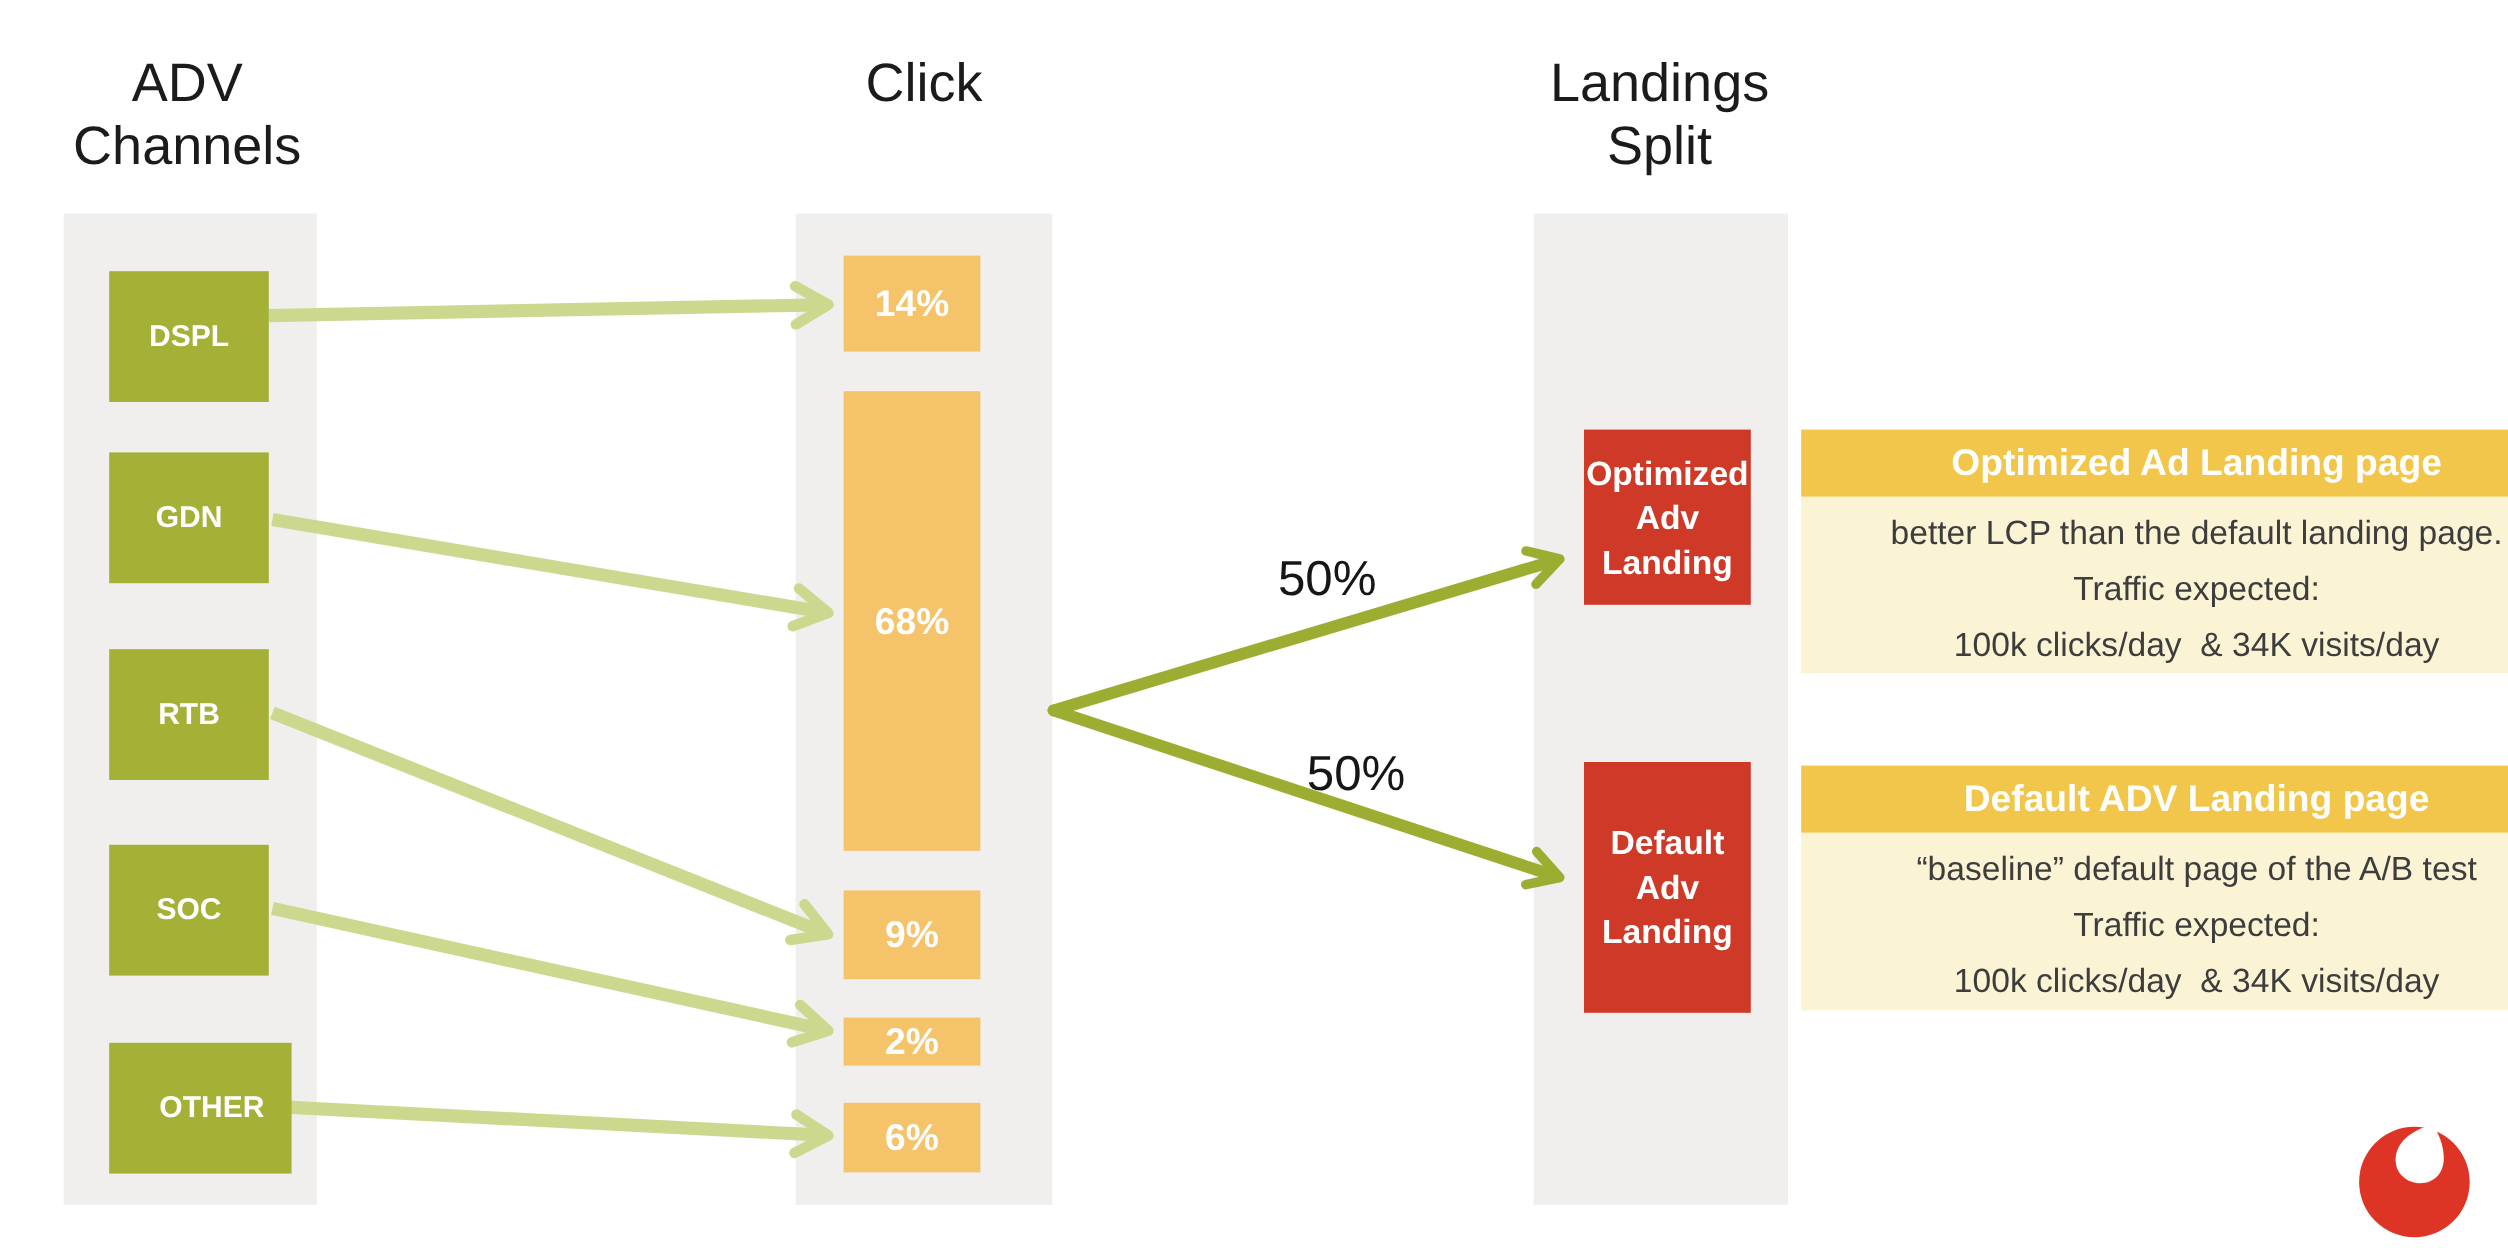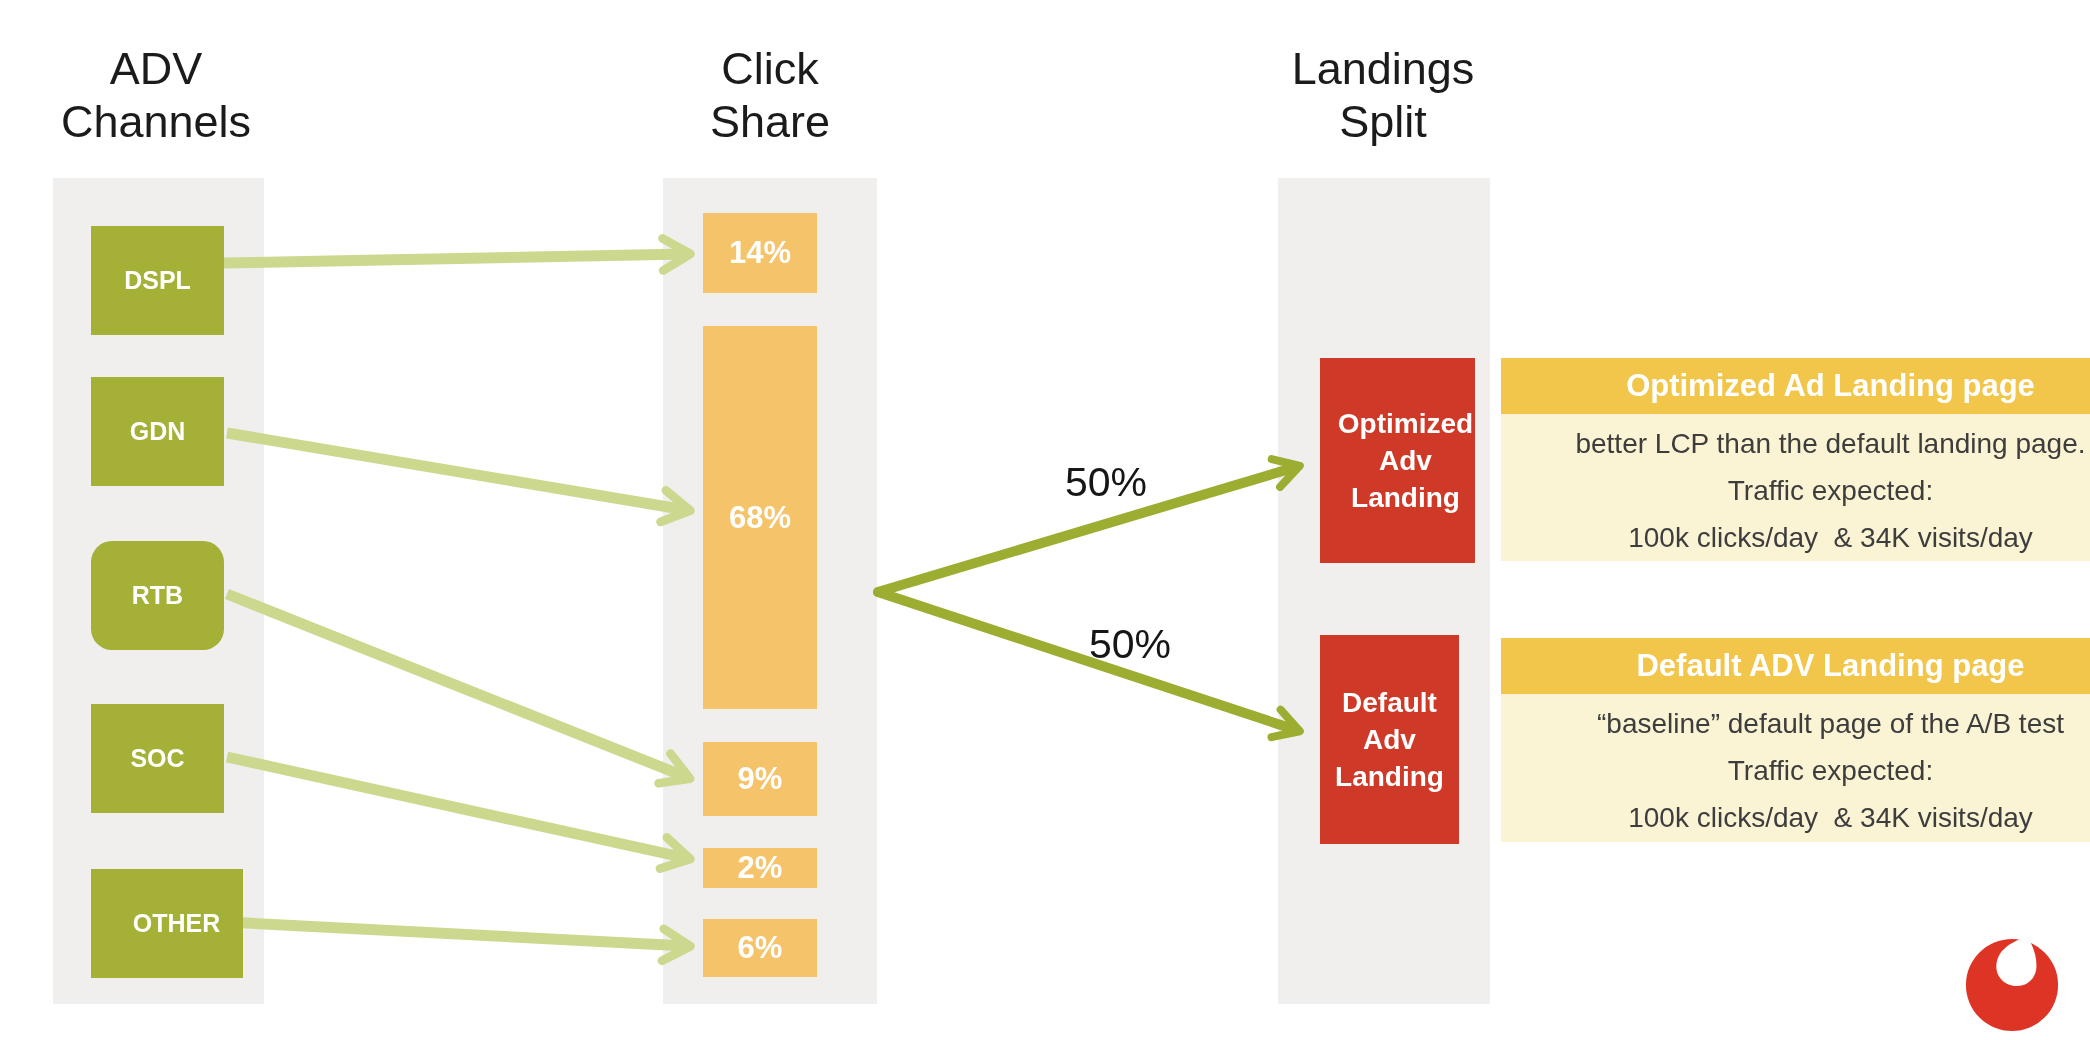--- a/index.html
+++ b/index.html
@@ -86,21 +86,20 @@
 <body>
 
 <div class="stage">
 
   <div class="col-title" style="left:-14px;">
     <div>ADV</div>
     <div>Channels</div>
   </div>
   <div class="col-title" style="left:600px;">
     <div>Click</div>
-    <div>Share</div>
   </div>
   <div class="col-title" style="left:1213px;">
     <div>Landings</div>
     <div>Split</div>
   </div>
 
   <div class="col" style="left:53px;width:211px;"></div>
   <div class="col" style="left:663px;width:214px;"></div>
   <div class="col" style="left:1278px;width:212px;"></div>
 
@@ -121,21 +120,21 @@
     <line class="ad" x1="878" y1="592" x2="1296" y2="467" marker-end="url(#chev-dark)"></line>
     <line class="ad" x1="878" y1="592" x2="1296" y2="730" marker-end="url(#chev-dark)"></line>
   </svg>
 
   <div class="chan" style="top:212px;margin-top:14px;">
     <span>DSPL</span>
   </div>
   <div class="chan" style="top:377px;">
     <span>GDN</span>
   </div>
-  <div class="chan" style="top:541px;border-radius:21px;">
+  <div class="chan" style="top:541px;">
     <span>RTB</span>
   </div>
   <div class="chan" style="top:704px;">
     <span>SOC</span>
   </div>
   <div class="chan" style="top:869px;padding-left:19px;">
     <span>OTHER</span>
   </div>
 
   <div class="share" style="top:213px;height:80px;">
@@ -150,21 +149,21 @@
   <div class="share" style="top:848px;height:40px;">
     <span>2%</span>
   </div>
   <div class="share" style="top:919px;height:58px;">
     <span>6%</span>
   </div>
 
   <div class="pct-label" style="left:1036px;top:459px;">50%</div>
   <div class="pct-label" style="left:1060px;top:621px;">50%</div>
 
-  <div class="landing" style="top:358px;height:205px;padding-left:16px;">
+  <div class="landing" style="top:358px;height:146px;">
     <div>
       <div>Optimized</div>
       <div>Adv</div>
       <div>Landing</div>
     </div>
   </div>
   <div class="landing" style="top:635px;height:209px;">
     <div>
       <div>Default</div>
       <div>Adv</div>

